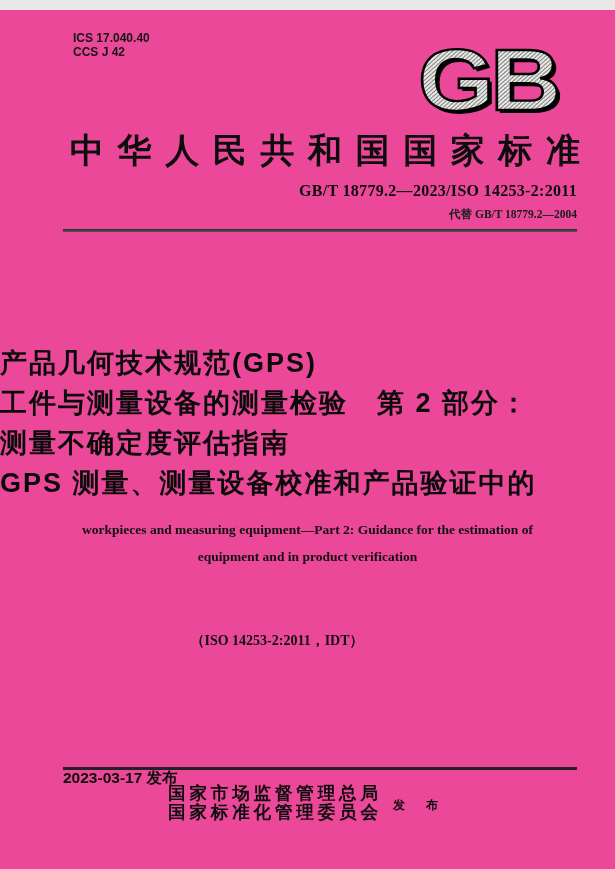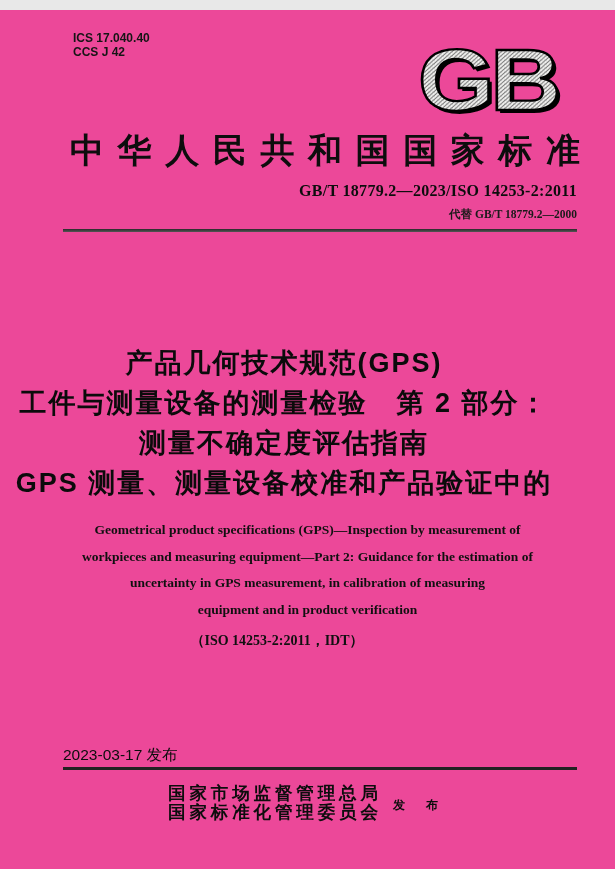--- a/index.html
+++ b/index.html
@@ -60,21 +60,21 @@
   .rule-top {
     position: absolute;
     top: 219px; left: 63px;
     width: 514px; height: 3px;
     background: linear-gradient(#2a2a2a, #555);
   }
   .title-cn {
     position: absolute;
     top: 333px; left: 0;
     width: 568px;
-    text-align: center;
+    text-align: left;
     font-family: "Liberation Sans", sans-serif;
     font-weight: bold;
     font-size: 27px;
     line-height: 40px;
     letter-spacing: 2px;
     color: #0b0b0b;
     white-space: nowrap;
   }
   .title-en {
     position: absolute;
@@ -92,26 +92,26 @@
     top: 622px; left: 0;
     width: 554px;
     text-align: center;
     font-family: "Liberation Serif", serif;
     font-weight: bold;
     font-size: 14px;
     color: #101010;
   }
   .dates-row {
     position: absolute;
-    top: 735px; left: 63px;
+    top: 758px; left: 63px;
     width: 514px;
     display: flex;
     justify-content: space-between;
     font-family: "Liberation Sans", sans-serif;
-    font-weight: normal;
+    font-weight: bold;
     font-size: 15.5px;
     color: #0d0d0d;
   }
   .rule-bottom {
     position: absolute;
     top: 757px; left: 63px;
     width: 514px; height: 2.5px;
     background: #222;
   }
   .footer {
@@ -184,35 +184,33 @@
     <span>和</span>
     <span>国</span>
     <span>国</span>
     <span>家</span>
     <span>标</span>
     <span>准</span>
   </div>
 
   <div class="std-number">GB/T 18779.2—2023/ISO 14253-2:2011</div>
 
-  <div class="replaces">代替 GB/T 18779.2—2000</div>
+  <div class="replaces">代替 GB/T 18779.2—2004</div>
 
   <div class="rule-top"></div>
 
   <div class="title-cn">
     <div>产品几何技术规范(GPS)</div>
     <div>工件与测量设备的测量检验　第 2 部分：</div>
     <div>测量不确定度评估指南</div>
     <div>GPS 测量、测量设备校准和产品验证中的</div>
   </div>
 
   <div class="title-en">
-    <div>Geometrical product specifications (GPS)—Inspection by measurement of</div>
     <div>workpieces and measuring equipment—Part 2: Guidance for the estimation of</div>
-    <div>uncertainty in GPS measurement, in calibration of measuring</div>
     <div>equipment and in product verification</div>
   </div>
 
   <div class="iso-note">（ISO 14253-2:2011，IDT）</div>
 
   <div class="dates-row">
     <span>2023-03-17 发布</span>
   </div>
 
   <div class="rule-bottom"></div>

